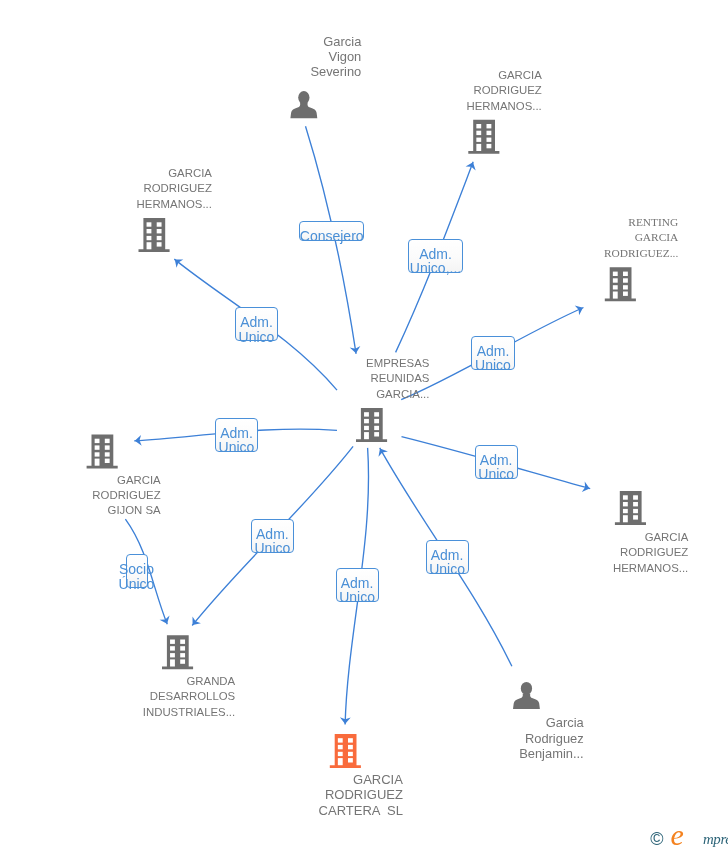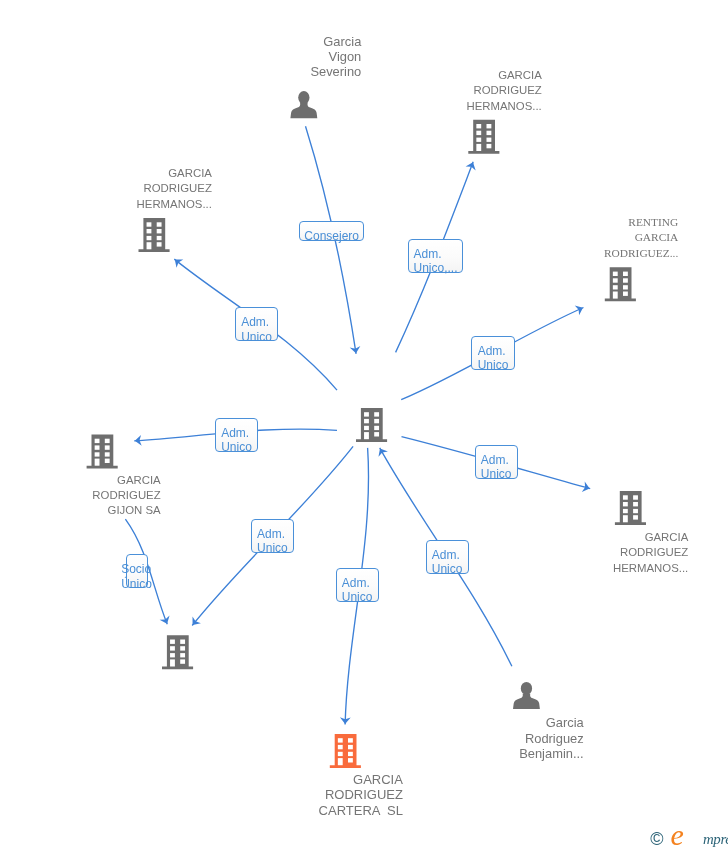--- a/index.html
+++ b/index.html
@@ -11,21 +11,21 @@
   #stage{position:relative;width:728px;height:850px;background:#fff;}
   #paint{position:absolute;left:0;top:0;width:728px;height:850px;mix-blend-mode:multiply;}
   svg.layer{position:absolute;left:0;top:0;width:728px;height:850px;overflow:visible;}
   .nodelabel{position:absolute;text-align:right;color:#757575;white-space:pre-wrap;}
   .nodelabel.company{font-size:11.4px;line-height:15.3px;}
   .nodelabel.person{font-size:12.9px;line-height:15.3px;}
   .nodelabel.focus{font-size:13px;line-height:15.4px;}
   .rel{position:absolute;box-sizing:border-box;
        border:1.6px solid #4a90d9;border-radius:4px;
        background:linear-gradient(180deg,#ffffff 0%,#fbfbfb 55%,#f4f4f4 100%);
-       color:#4a8fd6;font-size:12px;line-height:14.1px;text-align:left;
+       color:#4a8fd6;font-size:14px;line-height:14.1px;text-align:center;
        white-space:pre-wrap;display:flex;align-items:center;justify-content:center;padding-top:11px;}
   #wm{position:absolute;left:0;top:0;width:728px;height:850px;}
   #wm span{position:absolute;white-space:pre;line-height:1;}
   #wm .cr{color:#2d6478;font-size:18px;font-family:"Liberation Sans",sans-serif;left:650.2px;top:829.6px;}
   #wm .brand{font-family:"Liberation Serif",serif;font-style:italic;}
   #wm .b1{color:#f4821f;font-size:30px;left:670.6px;top:820.2px;}
   #wm .b2{color:#2d6478;font-size:14.9px;letter-spacing:-0.4px;left:703px;top:831.6px;}
 </style>
 </head>
 <body>
@@ -110,26 +110,32 @@
 Severino</div>
   <div class="nodelabel company" style="left:421.8px;top:68.2px;width:120px;">GARCIA
 RODRIGUEZ
 HERMANOS...</div>
   <div class="nodelabel company" style="left:91.9px;top:166.2px;width:120px;">GARCIA
 RODRIGUEZ
 HERMANOS...</div>
   <div class="nodelabel company" style="left:558.3px;top:215.2px;width:120px;font-family:Liberation Serif, serif;">RENTING
 GARCIA
 RODRIGUEZ...</div>
+  <div class="nodelabel company" style="left:309.4px;top:356.0px;width:120px;">EMPRESAS
+REUNIDAS
+GARCIA...</div>
   <div class="nodelabel company" style="left:40.7px;top:472.8px;width:120px;">GARCIA
 RODRIGUEZ
 GIJON SA</div>
   <div class="nodelabel company" style="left:568.3px;top:530.1px;width:120px;">GARCIA
 RODRIGUEZ
 HERMANOS...</div>
+  <div class="nodelabel company" style="left:115.2px;top:674.0px;width:120px;">GRANDA
+DESARROLLOS
+INDUSTRIALES...</div>
   <div class="nodelabel focus" style="left:282.9px;top:771.8px;width:120px;">GARCIA
 RODRIGUEZ
 CARTERA  SL</div>
   <div class="nodelabel person" style="left:463.7px;top:715.4px;width:120px;">Garcia
 Rodriguez
 Benjamin...</div>
 
   <div class="rel" style="left:299.3px;top:221.2px;width:64.8px;height:19.4px;">Consejero</div>
   <div class="rel" style="left:407.7px;top:238.9px;width:55.7px;height:34px;">Adm.
 Unico,...</div>

